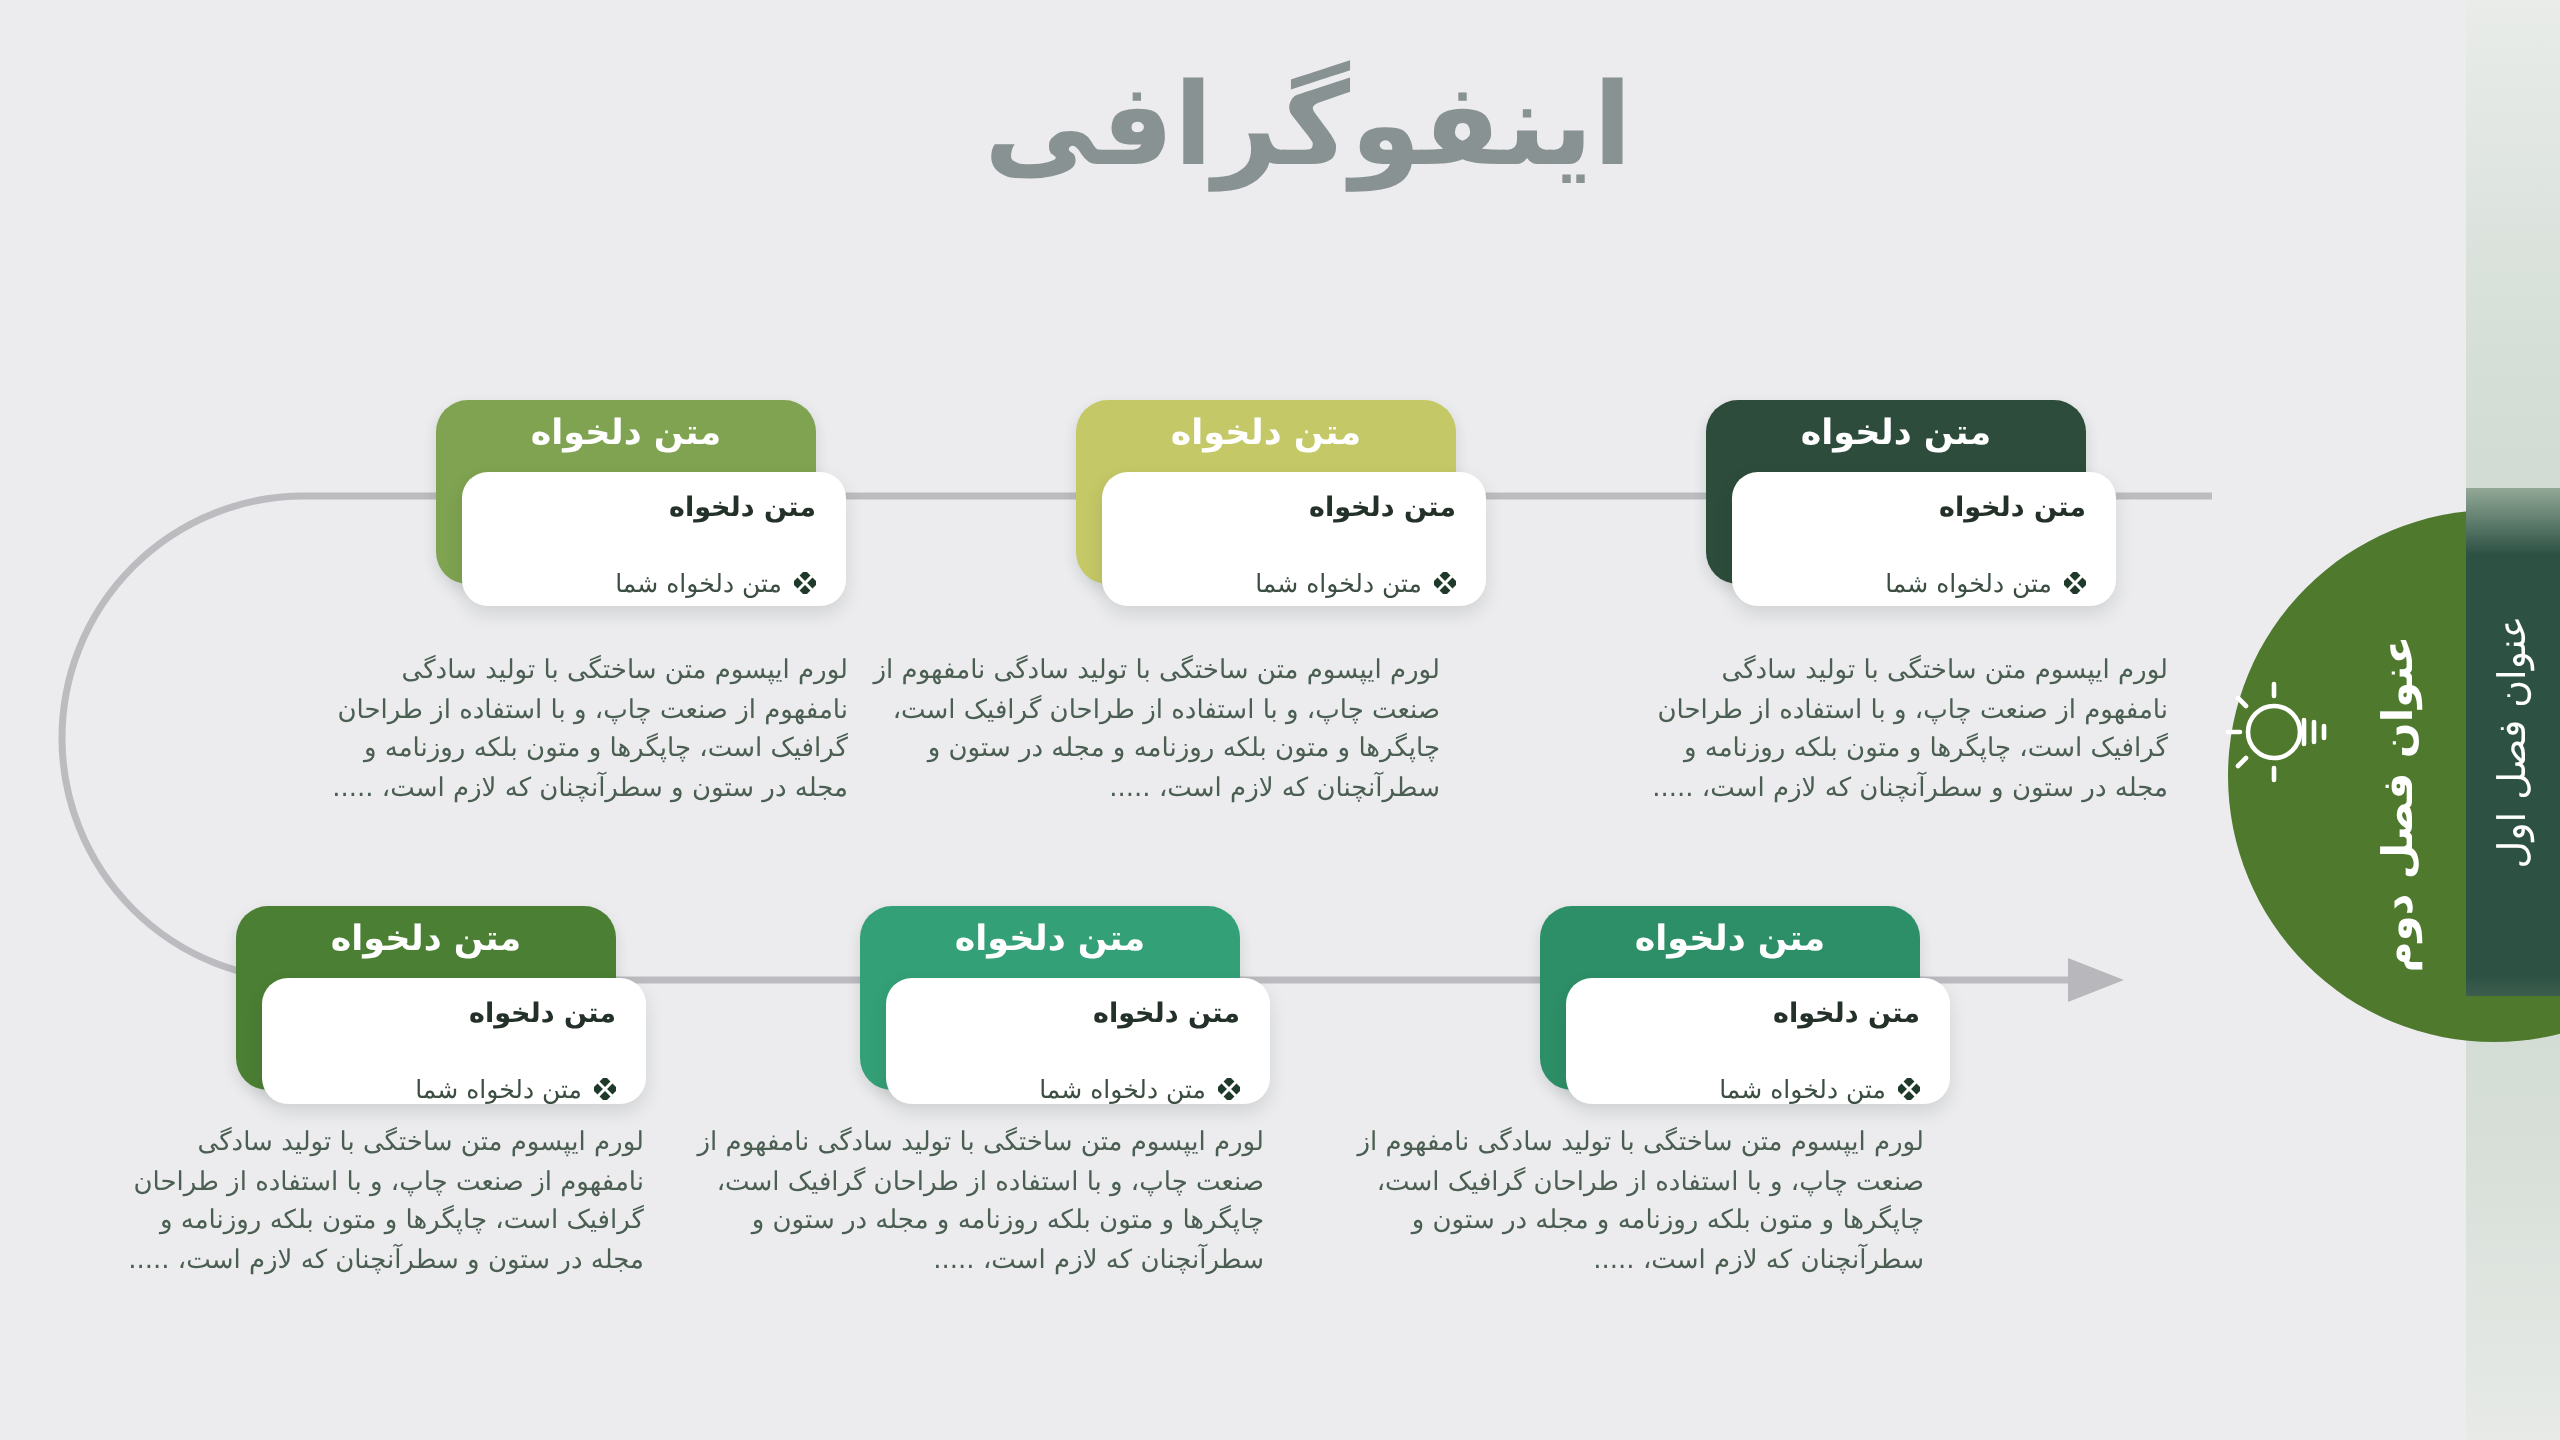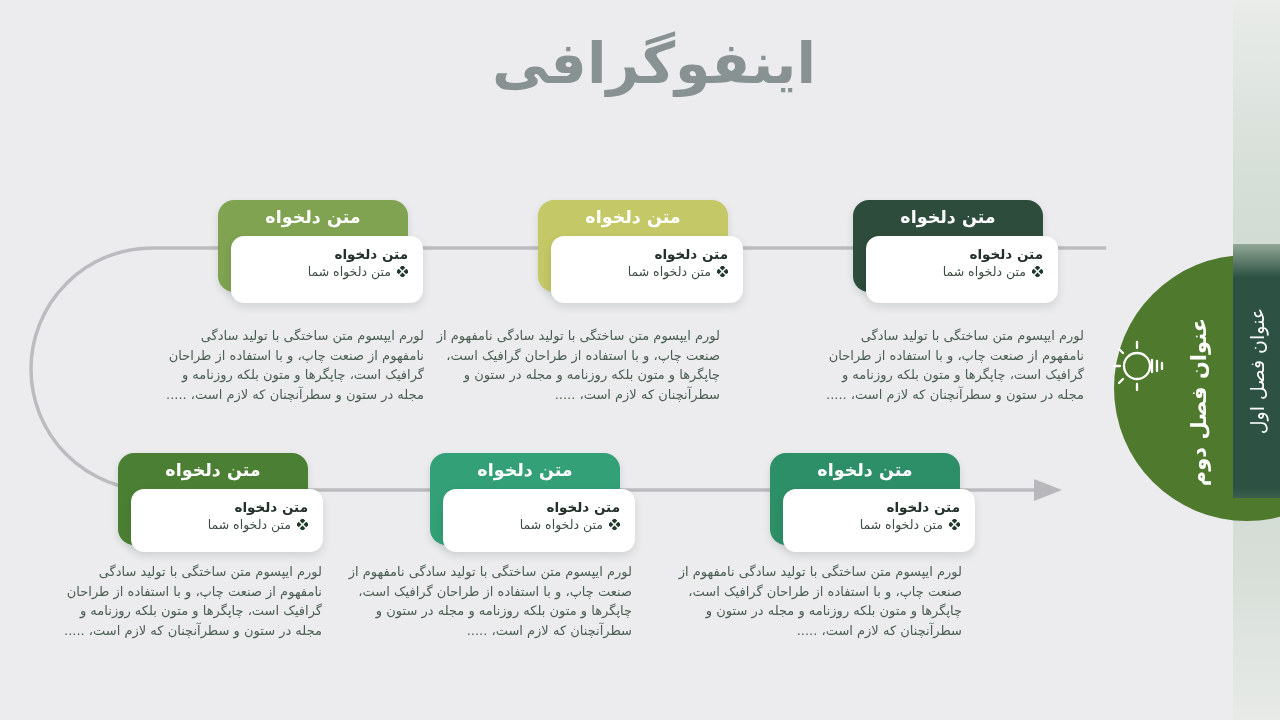--- a/index.html
+++ b/index.html
@@ -28,21 +28,21 @@
   .card-group{position:absolute;width:205px;height:106px;z-index:6;}
   .tab{position:absolute;left:0;top:0;width:190px;height:92px;border-radius:16px;
     color:#fff;text-align:center;font-size:17.5px;font-weight:bold;padding-top:7px;
     box-sizing:border-box;direction:rtl;box-shadow:0 3px 7px rgba(30,50,40,.14);}
   .white-box{position:absolute;left:13px;top:36px;width:192px;border-radius:13px;background:#ffffff;
     box-shadow:0 4px 9px rgba(30,50,40,.13);padding:9px 15px 10px 10px;box-sizing:border-box;
     direction:rtl;text-align:right;}
   .top-row .white-box{height:67px;}
   .bottom-row .white-box{height:63px;}
   .box-title{font-size:13.5px;font-weight:bold;color:#233129;line-height:1.4;}
-  .box-bullet{margin-top:0;font-size:12.5px;color:#3c4e42;display:flex;align-items:center;
+  .box-bullet{margin-top:20px;font-size:12.5px;color:#3c4e42;display:flex;align-items:center;
     gap:6px;direction:rtl;}
   .bullet-icon{display:inline-flex;flex:0 0 auto;}
 
   .para{position:absolute;direction:rtl;text-align:right;font-size:13px;line-height:19.5px;
     color:#4b5e52;z-index:6;}
 </style>
 </head>
 <body>
 
 <div class="stage">

